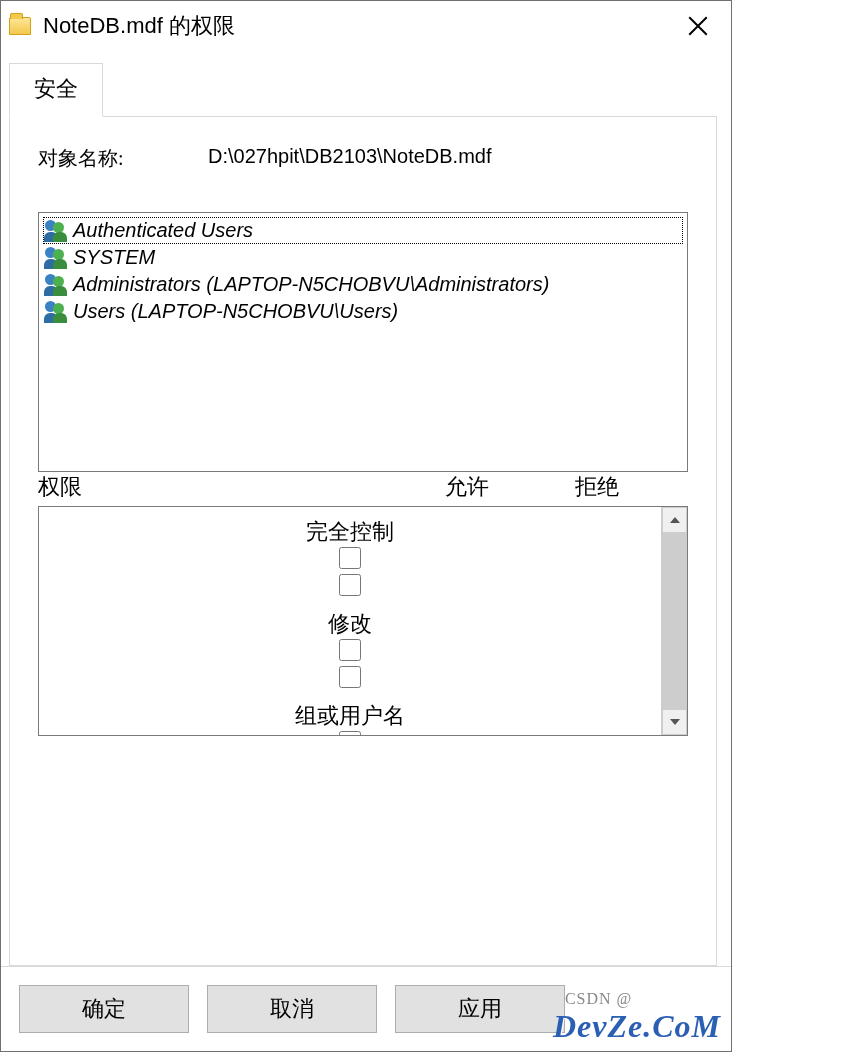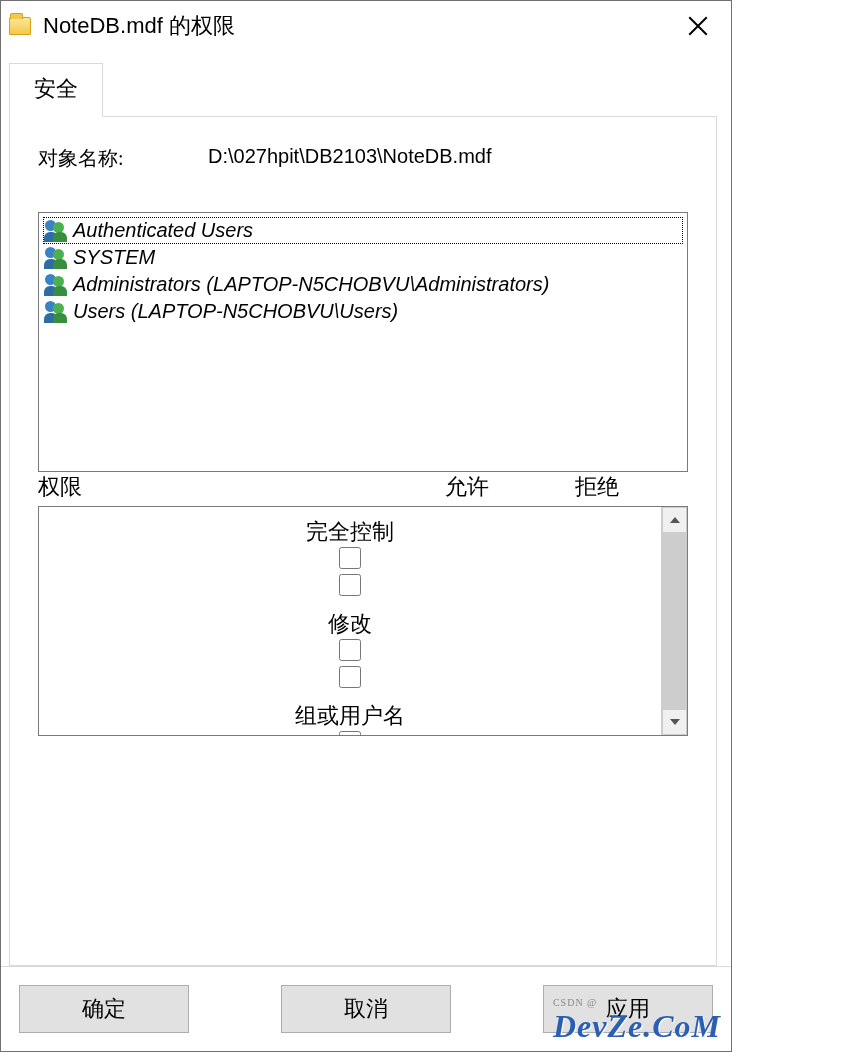--- a/index.html
+++ b/index.html
@@ -172,39 +172,39 @@
   display:flex; align-items:center; justify-content:center;
   border:1px solid #cdcdcd;
   font-size:12px; color:#555;
   cursor:pointer;
 }
 .scroll-track { flex:1; background:#cdcdcd; }
 
 .footer {
   border-top:1px solid #d9d9d9;
   padding: 18px 18px;
-  display:flex; justify-content:space-between; gap:18px;
+  display:flex; justify-content:flex-start; gap:18px;
   position:relative;
 }
 .footer .btn { min-width: 170px; }
 .watermark {
   position:absolute;
   right:10px; bottom:6px;
   font-family:"Comic Sans MS","Segoe Script",cursive;
   font-style:italic;
   font-weight:bold;
   font-size:32px;
   color:#2b5fb3;
   text-shadow:1px 1px 0 #fff;
   pointer-events:none;
   letter-spacing:1px;
 }
 .watermark .sub{
-  display:block; font-size:10px; color:#888; text-shadow:none; font-family:"Microsoft YaHei";
-  font-style:normal; font-weight:normal; text-align:left;
+  display:block; font-size:16px; color:#888; text-shadow:none; font-family:"Microsoft YaHei";
+  font-style:normal; font-weight:normal; text-align:left;margin-left:12px;
 }
 </style>
 </head>
 <body>
 
 <div class="window">
 
   <div class="titlebar">
     <div class="folder-icon"></div>
     <div class="title">NoteDB.mdf 的权限</div>

